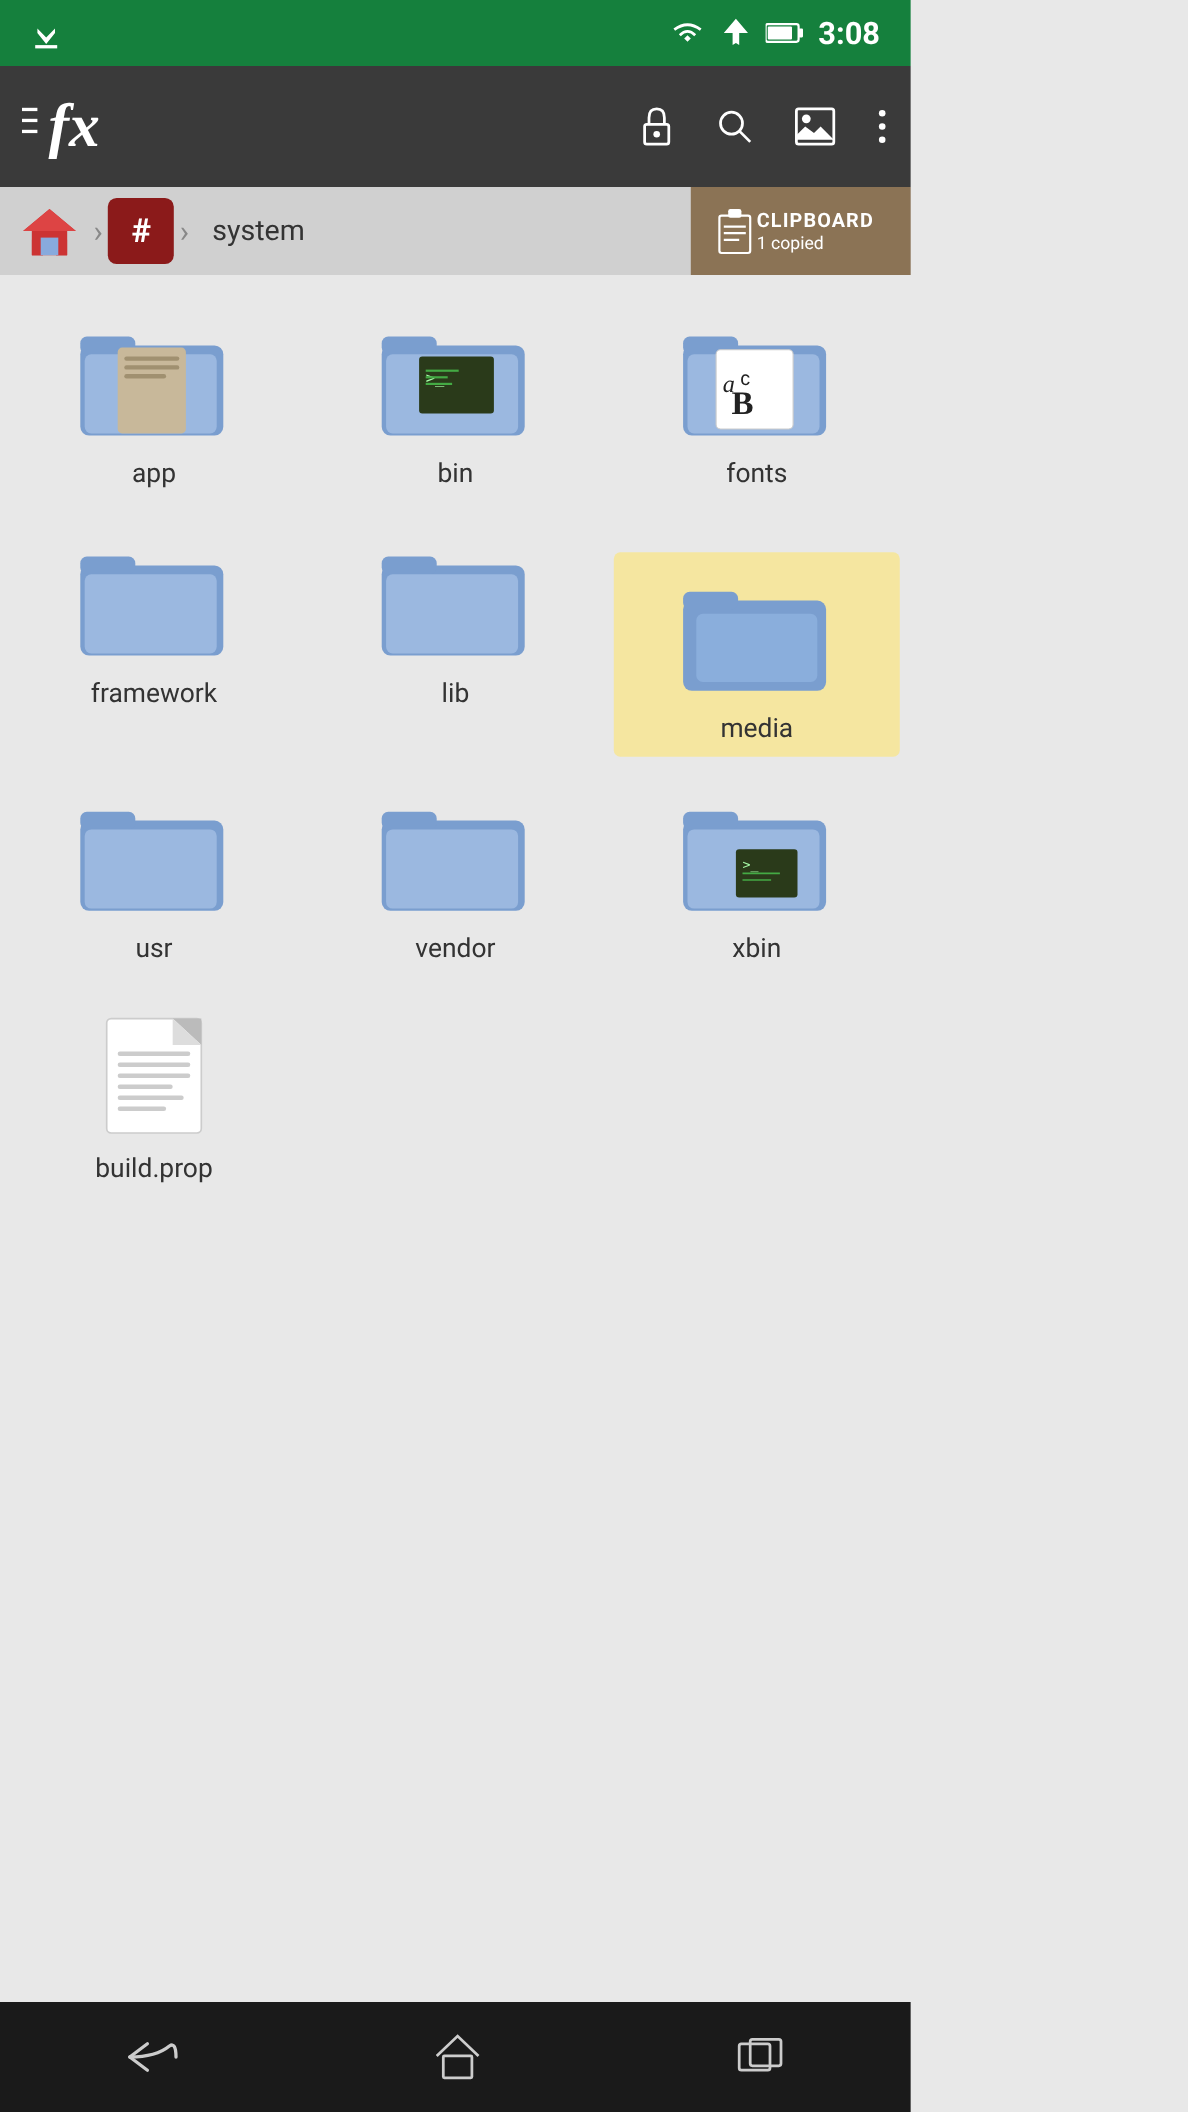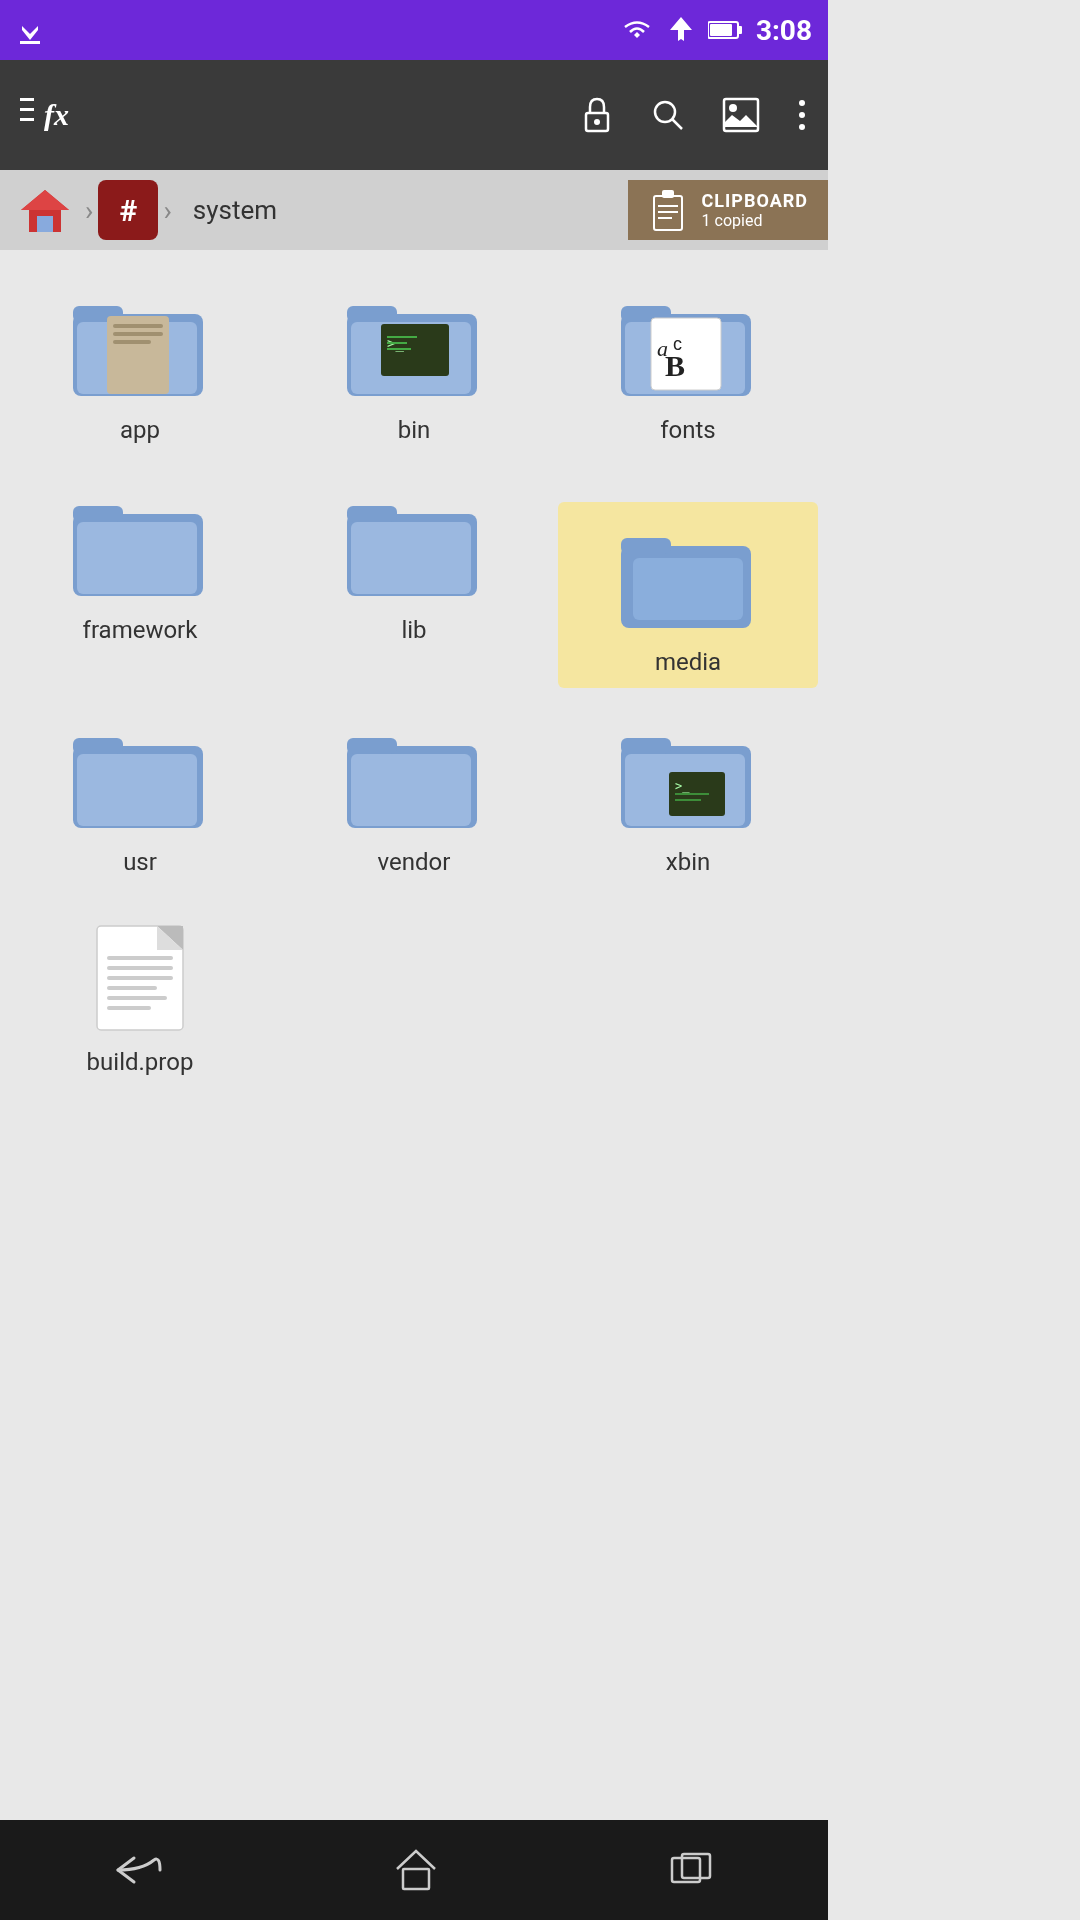--- a/index.html
+++ b/index.html
@@ -9,25 +9,25 @@
       background: #e8e8e8;
       font-family: 'Roboto', Arial, sans-serif;
       overflow: hidden;
       position: relative;
     }
 
     
     .status-bar {
       width: 100%;
       height: 60px;
-      background: #6d28d9;
+      background: #15803d;
       display: flex;
       align-items: center;
       justify-content: space-between;
-      padding: 0 16px;
+      padding: 0 28px;
     }
     .status-bar-left {
       display: flex;
       align-items: center;
     }
     .status-bar-right {
       display: flex;
       align-items: center;
       gap: 12px;
       color: white;
@@ -100,26 +100,25 @@
       font-size: 30px;
       font-weight: bold;
     }
     .breadcrumb-text {
       font-size: 26px;
       color: #333;
       margin-left: 16px;
       flex: 1;
     }
     .clipboard-badge {
-      height: 60px;
+      height: 80px;
       background: #8b7355;
       display: flex;
       align-items: center;
       padding: 0 20px;
-      gap: 14px;
       min-width: 200px;
     }
     .clipboard-text {
       color: white;
       text-align: left;
     }
     .clipboard-title {
       font-size: 18px;
       font-weight: bold;
       letter-spacing: 1px;
@@ -221,21 +220,21 @@
   </div>
 </div>
 
 <div class="toolbar">
   <div class="toolbar-logo">
     <svg width="16" height="50" viewBox="0 0 16 50">
       <rect y="8" width="14" height="3" fill="white"></rect>
       <rect y="18" width="14" height="3" fill="white"></rect>
       <rect y="28" width="14" height="3" fill="white"></rect>
     </svg>
-    <span style="font-style:italic; font-weight:bold; font-size:30px; color:white; font-family:serif;">fx</span>
+    <span style="font-style:italic; font-weight:bold; font-size:56px; color:white; font-family:serif;">fx</span>
   </div>
   <div class="toolbar-icons">
 
     <svg class="toolbar-icon" width="34" height="40" viewBox="0 0 34 40">
       <rect x="6" y="18" width="22" height="18" rx="2" stroke="white" stroke-width="2.5" fill="none"></rect>
       <path d="M10 18 L10 12 Q10 4 17 4 Q24 4 24 12 L24 18" stroke="white" stroke-width="2.5" fill="none"></path>
       <circle cx="17" cy="27" r="3" fill="white"></circle>
     </svg>
 
     <svg class="toolbar-icon" width="36" height="36" viewBox="0 0 36 36">

